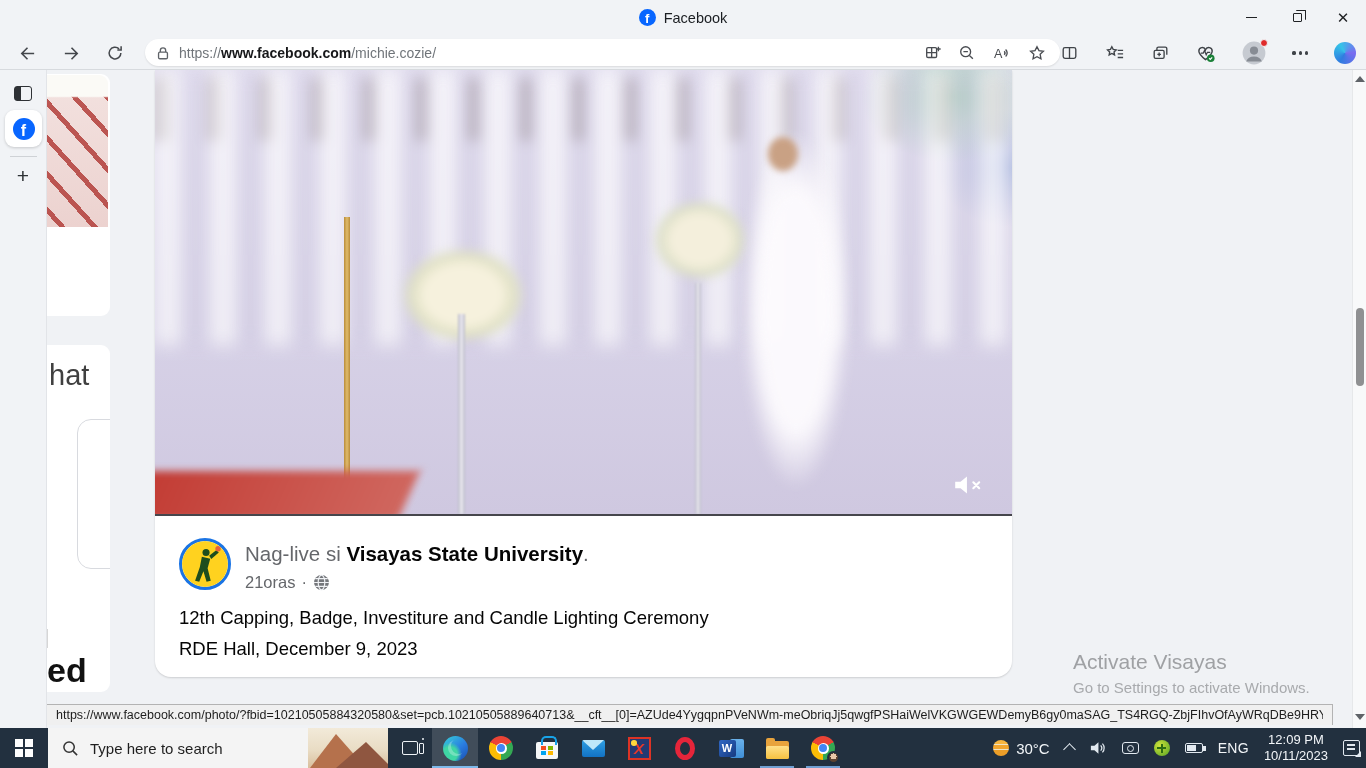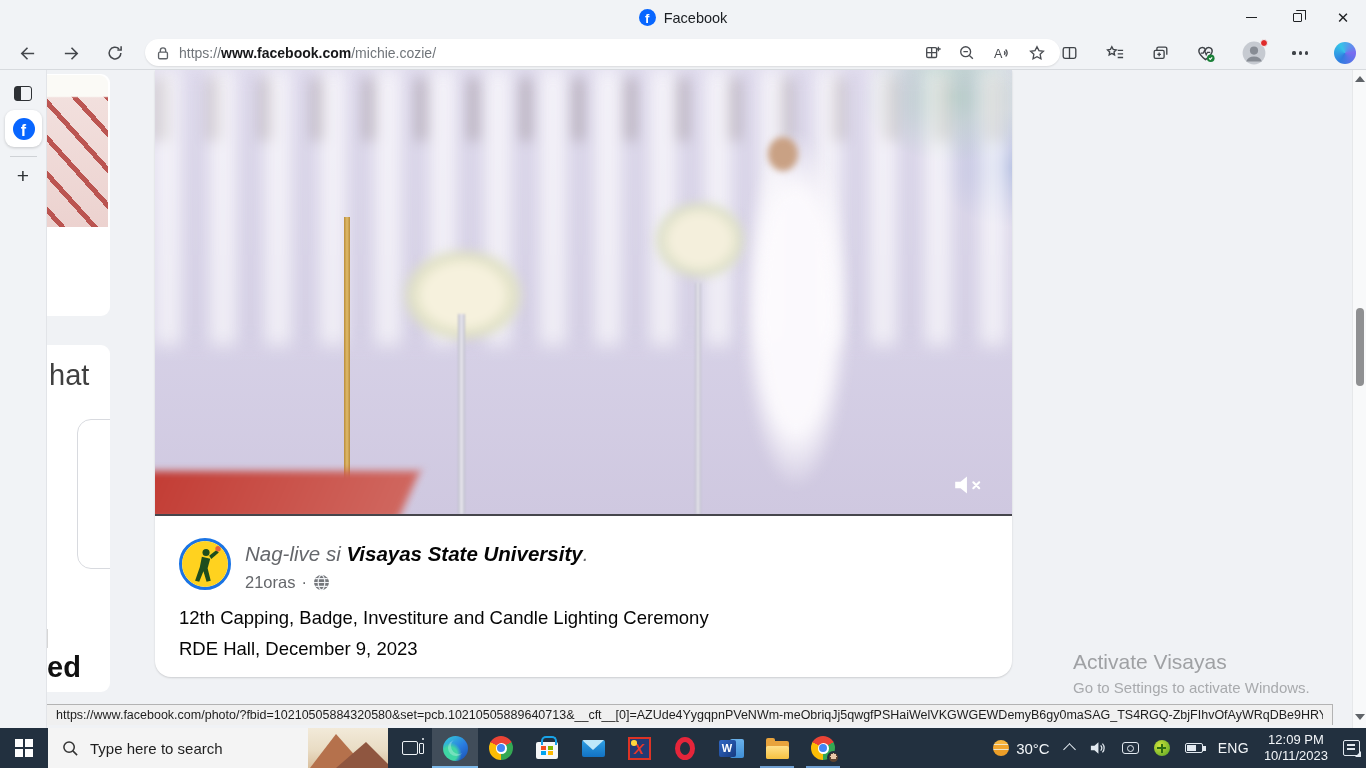--- a/index.html
+++ b/index.html
@@ -45,21 +45,21 @@
 
   .pcard1 { position:absolute; left:0; top:4px; width:63px; height:242px; background:#fff; border-radius:0 9px 9px 0; overflow:hidden; }
   .pcard1-photo { position:absolute; left:0; top:1px; width:61px; height:152px; border-radius:0 9px 0 0;
     background: linear-gradient(180deg,#fbfaf6 0 14%, rgba(251,250,246,0) 15%),
       repeating-linear-gradient(48deg, rgba(0,0,0,0) 0 9px, rgba(178,62,58,.85) 9px 14px, rgba(0,0,0,0) 14px 24px),
       linear-gradient(180deg,#f3e2e0,#ecd2cf); }
   .pcard2 { position:absolute; left:0; top:275px; width:63px; height:347px; background:#fff; border-radius:0 9px 9px 0; overflow:hidden; }
   .partial-link { position:absolute; left:2px; top:14px; font-size:29px; font-weight:500; color:#404040; }
   .partial-box { position:absolute; left:30px; top:74px; width:60px; height:150px; border:1px solid #d8dadf; border-radius:14px; }
   .partial-l { position:absolute; left:-5px; top:280px; font-size:25px; font-weight:700; color:#111; }
-  .partial-ed { position:absolute; left:0px; top:306px; font-size:29px; font-weight:700; color:#111; }
+  .partial-ed { position:absolute; left:0px; top:306px; font-size:34px; font-weight:700; color:#111; }
 
   .post-card { position:absolute; left:108px; top:0; width:857px; height:607px; background:#fff; border-radius:0 0 16px 16px; box-shadow:0 1px 2px rgba(0,0,0,.15); overflow:hidden; }
 
   .video { position:absolute; left:0; top:0; width:857px; height:446px; overflow:hidden; border-bottom:2px solid #46464c;
     background:
       radial-gradient(130px 95px at 93% 6%, rgba(110,185,135,.55), rgba(0,0,0,0) 70%),
       radial-gradient(110px 85px at 100% 22%, rgba(95,135,205,.40), rgba(0,0,0,0) 70%),
       linear-gradient(180deg,#e3dff0 0%, #d8d3e8 50%, #cfc8e0 100%); }
   .v-people { position:absolute; left:0; top:0; width:100%; height:62%; filter:blur(9px); opacity:.85;
     background:repeating-linear-gradient(90deg, rgba(255,255,255,.8) 0 26px, rgba(206,200,224,.45) 26px 55px); }
@@ -77,21 +77,21 @@
     background:linear-gradient(90deg,#b98c3a,#e0bb6a,#b98c3a); }
   .v-candle::after { content:""; position:absolute; left:-17px; bottom:0; width:40px; height:9px; border-radius:50%; background:#c9a14f; }
   .v-carpet { position:absolute; left:-20px; bottom:-6px; width:32%; height:11%; filter:blur(4px); transform:skewX(-24deg);
     background:linear-gradient(90deg,#c23b33,#d0675f); }
   .v-figure { position:absolute; left:66%; top:10%; width:150px; height:92%; filter:blur(6px);
     background:radial-gradient(70px 230px at 50% 48%, rgba(252,250,253,.97) 0 52%, rgba(0,0,0,0) 78%); }
   .v-face { position:absolute; left:71.5%; top:15%; width:30px; height:34px; border-radius:50%; background:#c9a184; filter:blur(3px); }
   .mute-btn { position:absolute; right:26px; bottom:14px; width:34px; height:28px; }
 
   .post-avatar { position:absolute; left:24px; top:468px; width:52px; height:52px; border-radius:50%; border:3px solid #1b74e4; box-shadow:inset 0 0 0 2px #fff; overflow:hidden; background:#ffd21f; }
-  .post-header { position:absolute; left:90px; top:472px; font-size:20.5px; color:#65676b; white-space:nowrap;font-style:italic; }
+  .post-header { position:absolute; left:90px; top:472px; font-size:20.5px; color:#65676b; white-space:nowrap; }
   .post-header .name { color:#050505; font-weight:700; }
   .post-meta { position:absolute; left:90px; top:503px; font-size:16.5px; color:#65676b; display:flex; align-items:center; gap:6px; }
   .post-body1 { position:absolute; left:24px; top:537px; font-size:18.5px; color:#050505; }
   .post-body2 { position:absolute; left:24px; top:568px; font-size:18.5px; color:#050505; }
 
   .watermark { position:absolute; left:1026px; top:580px; color:#9fa1a4; }
   .wm1 { font-size:21px; font-weight:400; }
   .wm2 { font-size:15px; margin-top:5px; color:#a8aaad; }
 
   .statusbar { position:absolute; left:0; top:634px; width:1286px; height:21px; background:#f0f0f0; border:1px solid #b3b3b3; border-left:none; border-bottom:none; display:flex; align-items:center; padding:0 9px; }

